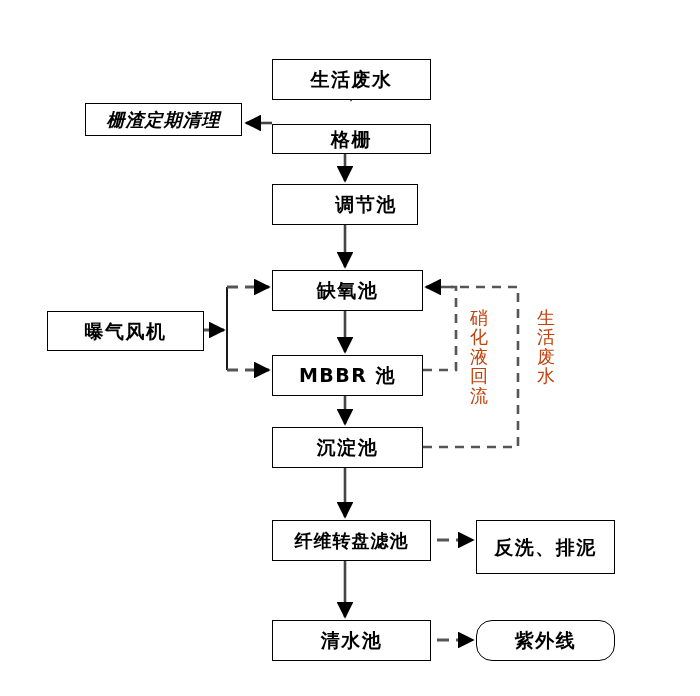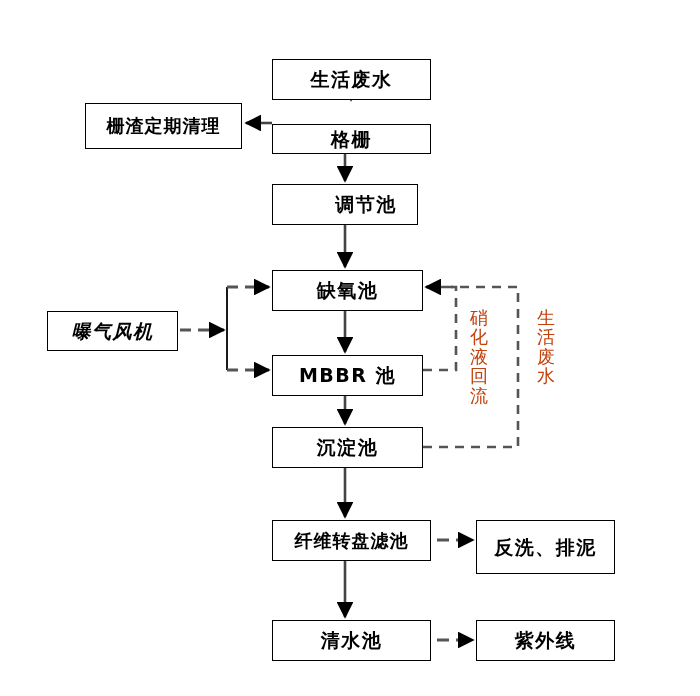--- a/index.html
+++ b/index.html
@@ -106,33 +106,33 @@
   </svg>
 
   <div class="node" style="left:272px; top:27px; width:159px; height:41px;margin-top:32px;">
     <span>生活废水</span>
   </div>
 
   <div class="node" style="left:272px; top:103px; width:159px; height:30px;margin-top:21px;">
     <span>格栅</span>
   </div>
 
-  <div class="node" style="left:85px; top:103px; width:157px; height:46px; font-size:18px; letter-spacing:1px;">
+  <div class="node" style="left:85px; top:103px; width:157px; height:33px; font-size:18px; letter-spacing:1px;font-style:italic;">
     <span>栅渣定期清理</span>
   </div>
 
   <div class="node" style="left:272px; top:184px; width:146px; height:41px;padding-left:42px;">
     <span>调节池</span>
   </div>
 
   <div class="node" style="left:272px; top:270px; width:151px; height:41px;">
     <span>缺氧池</span>
   </div>
 
-  <div class="node" style="left:47px; top:311px; width:131px; height:40px;font-style:italic;">
+  <div class="node" style="left:47px; top:311px; width:157px; height:40px;">
     <span>曝气风机</span>
   </div>
 
   <div class="node" style="left:272px; top:355px; width:151px; height:41px;">
     <span>MBBR 池</span>
   </div>
 
   <div class="node" style="left:272px; top:427px; width:151px; height:41px;">
     <span>沉淀池</span>
   </div>
@@ -142,21 +142,21 @@
   </div>
 
   <div class="node" style="left:476px; top:520px; width:139px; height:54px;">
     <span>反洗、排泥</span>
   </div>
 
   <div class="node" style="left:272px; top:620px; width:159px; height:41px;">
     <span>清水池</span>
   </div>
 
-  <div class="node" style="left:476px; top:620px; width:139px; height:41px;">
+  <div class="node" style="left:476px; top:620px; width:139px; height:41px;border-radius:16px;">
     <span>紫外线</span>
   </div>
 
   <div class="vlabel" style="left:470px; top:308px;">硝化液回流</div>
 
   <div class="vlabel" style="left:537px; top:308px;">生活废水</div>
 
 </div>
 
 </body></html>

